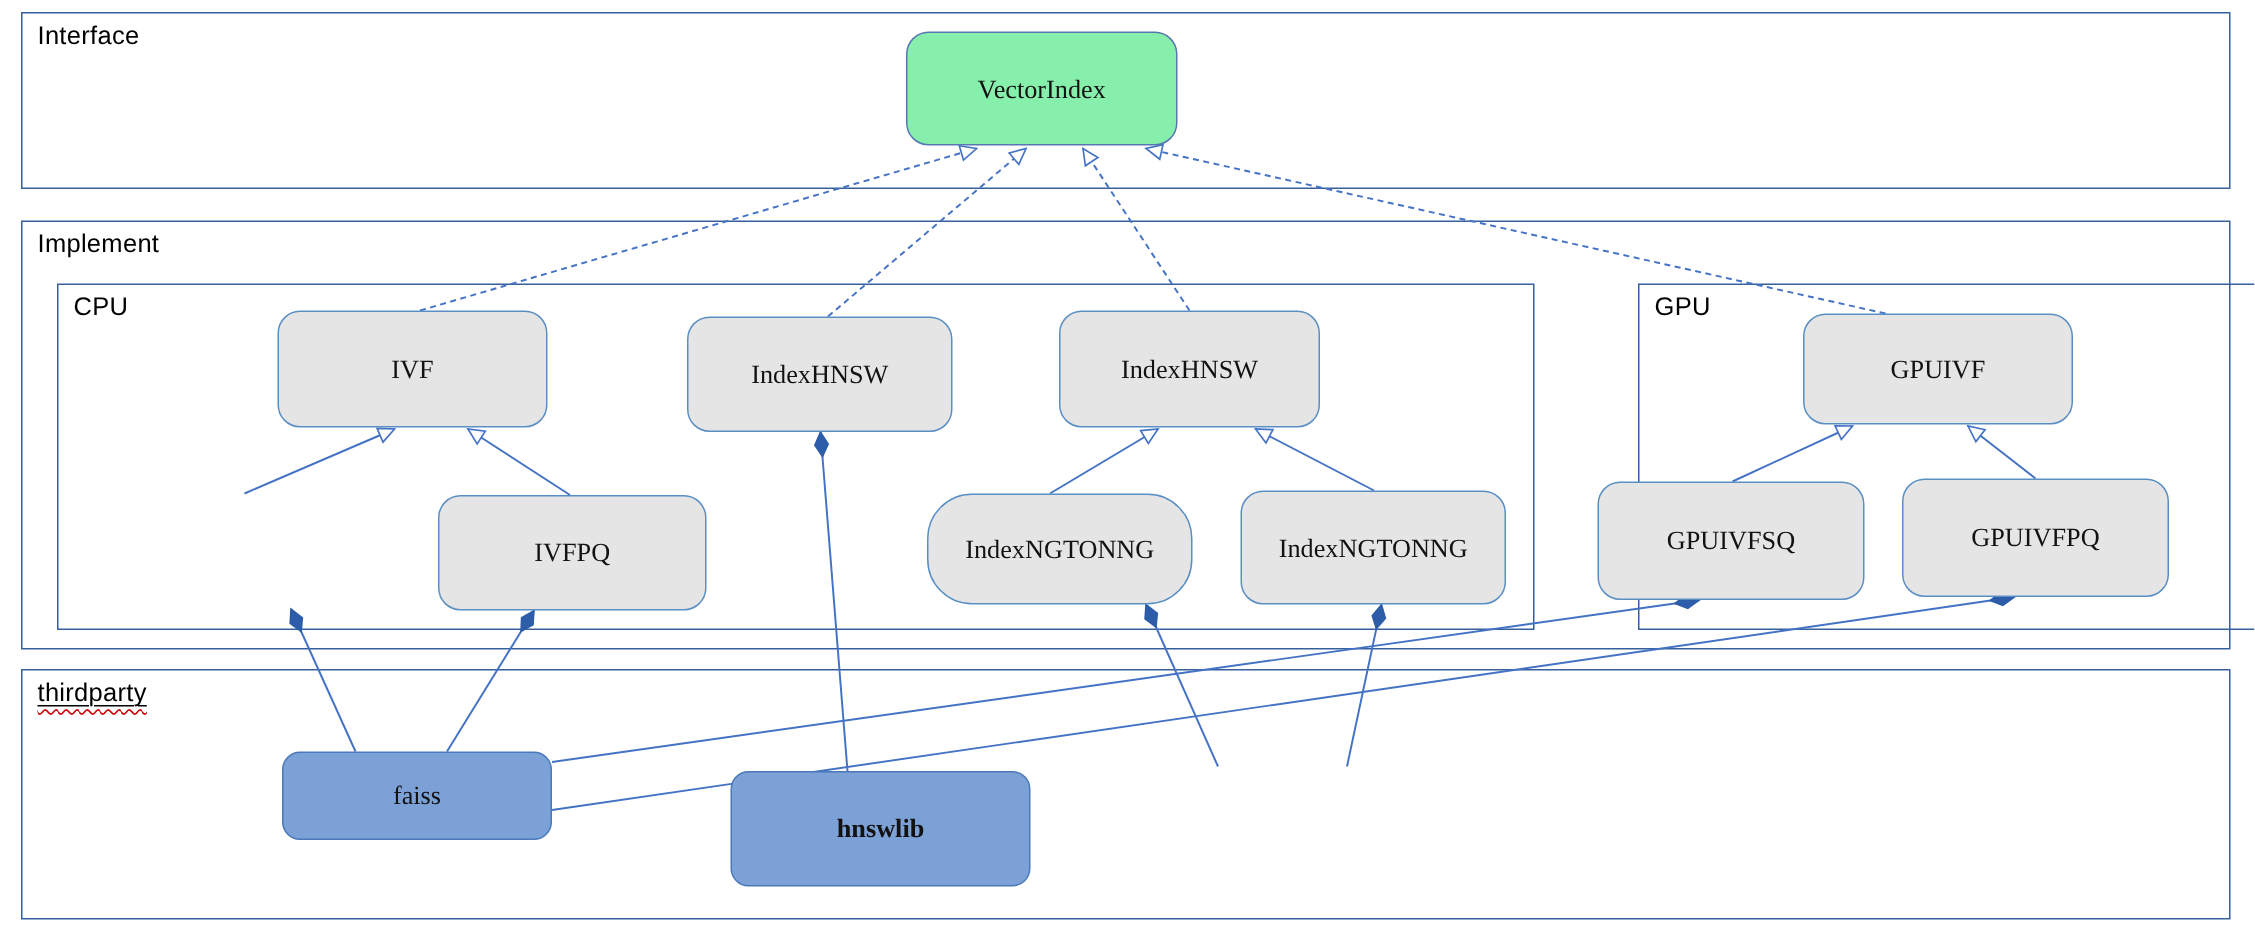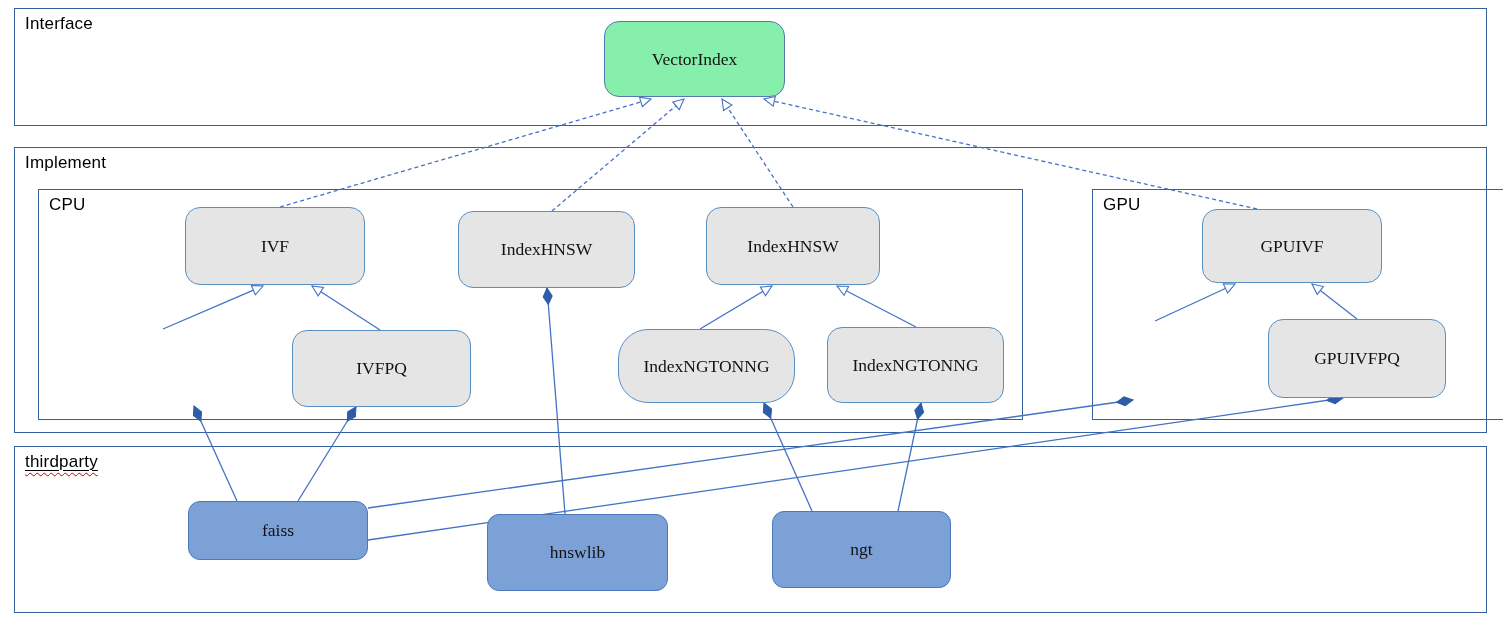--- a/index.html
+++ b/index.html
@@ -42,21 +42,21 @@
   #n-indexhnsw   {left:458px; top:211px; width:177px;height:77px;}
   #n-indexngt    {left:706px; top:207px; width:174px;height:78px;}
   #n-ivfsq       {left:73px;  top:329px; width:178px;height:77px;}
   #n-ivfpq       {left:292px; top:330px; width:179px;height:77px;}
   #n-indexngtonng{left:618px; top:329px; width:177px;height:74px;border-radius:30px;}
   #n-indexngtanng{left:827px; top:327px; width:177px;height:76px;}
   #n-gpuivf      {left:1170px;top:209px; width:180px;height:74px;margin-left:32px;}
   #n-gpuivfsq    {left:1065px;top:321px; width:178px;height:79px;}
   #n-gpuivfpq    {left:1268px;top:319px; width:178px;height:79px;text-align:right;}
   #n-faiss       {left:188px; top:501px; width:180px;height:59px;}
-  #n-hnswlib     {left:487px; top:514px; width:181px;height:77px;}
+  #n-hnswlib     {left:487px; top:514px; width:200px;height:77px;font-weight:bold;}
   #n-ngt         {left:772px; top:511px; width:179px;height:77px;}
 </style>
 </head>
 <body>
 
 <div class="canvas">
 
   <div class="container" id="c-interface">
     <div class="container-label">Interface</div>
   </div>
@@ -125,26 +125,26 @@
     </div>
   <div class="node green" id="n-indexngtonng">
     <span>IndexNGTONNG</span>
     </div>
   <div class="node green" id="n-indexngtanng">
     <span>IndexNGTONNG</span>
     </div>
   <div class="node green" id="n-gpuivf">
     <span>GPUIVF</span>
     </div>
+  <div class="node green" id="n-gpuivfsq">
+    <span>GPUIVFSQ</span>
+    </div>
   <div class="node green" id="n-gpuivfpq">
     <span>GPUIVFPQ</span>
     </div>
   <div class="node blue" id="n-faiss">
     <span>faiss</span>
     </div>
   <div class="node blue" id="n-hnswlib">
     <span>hnswlib</span>
     </div>
-  <div class="node blue" id="n-ngt">
-    <span>ngt</span>
-    </div>
 
 </div>
 
 </body></html>

